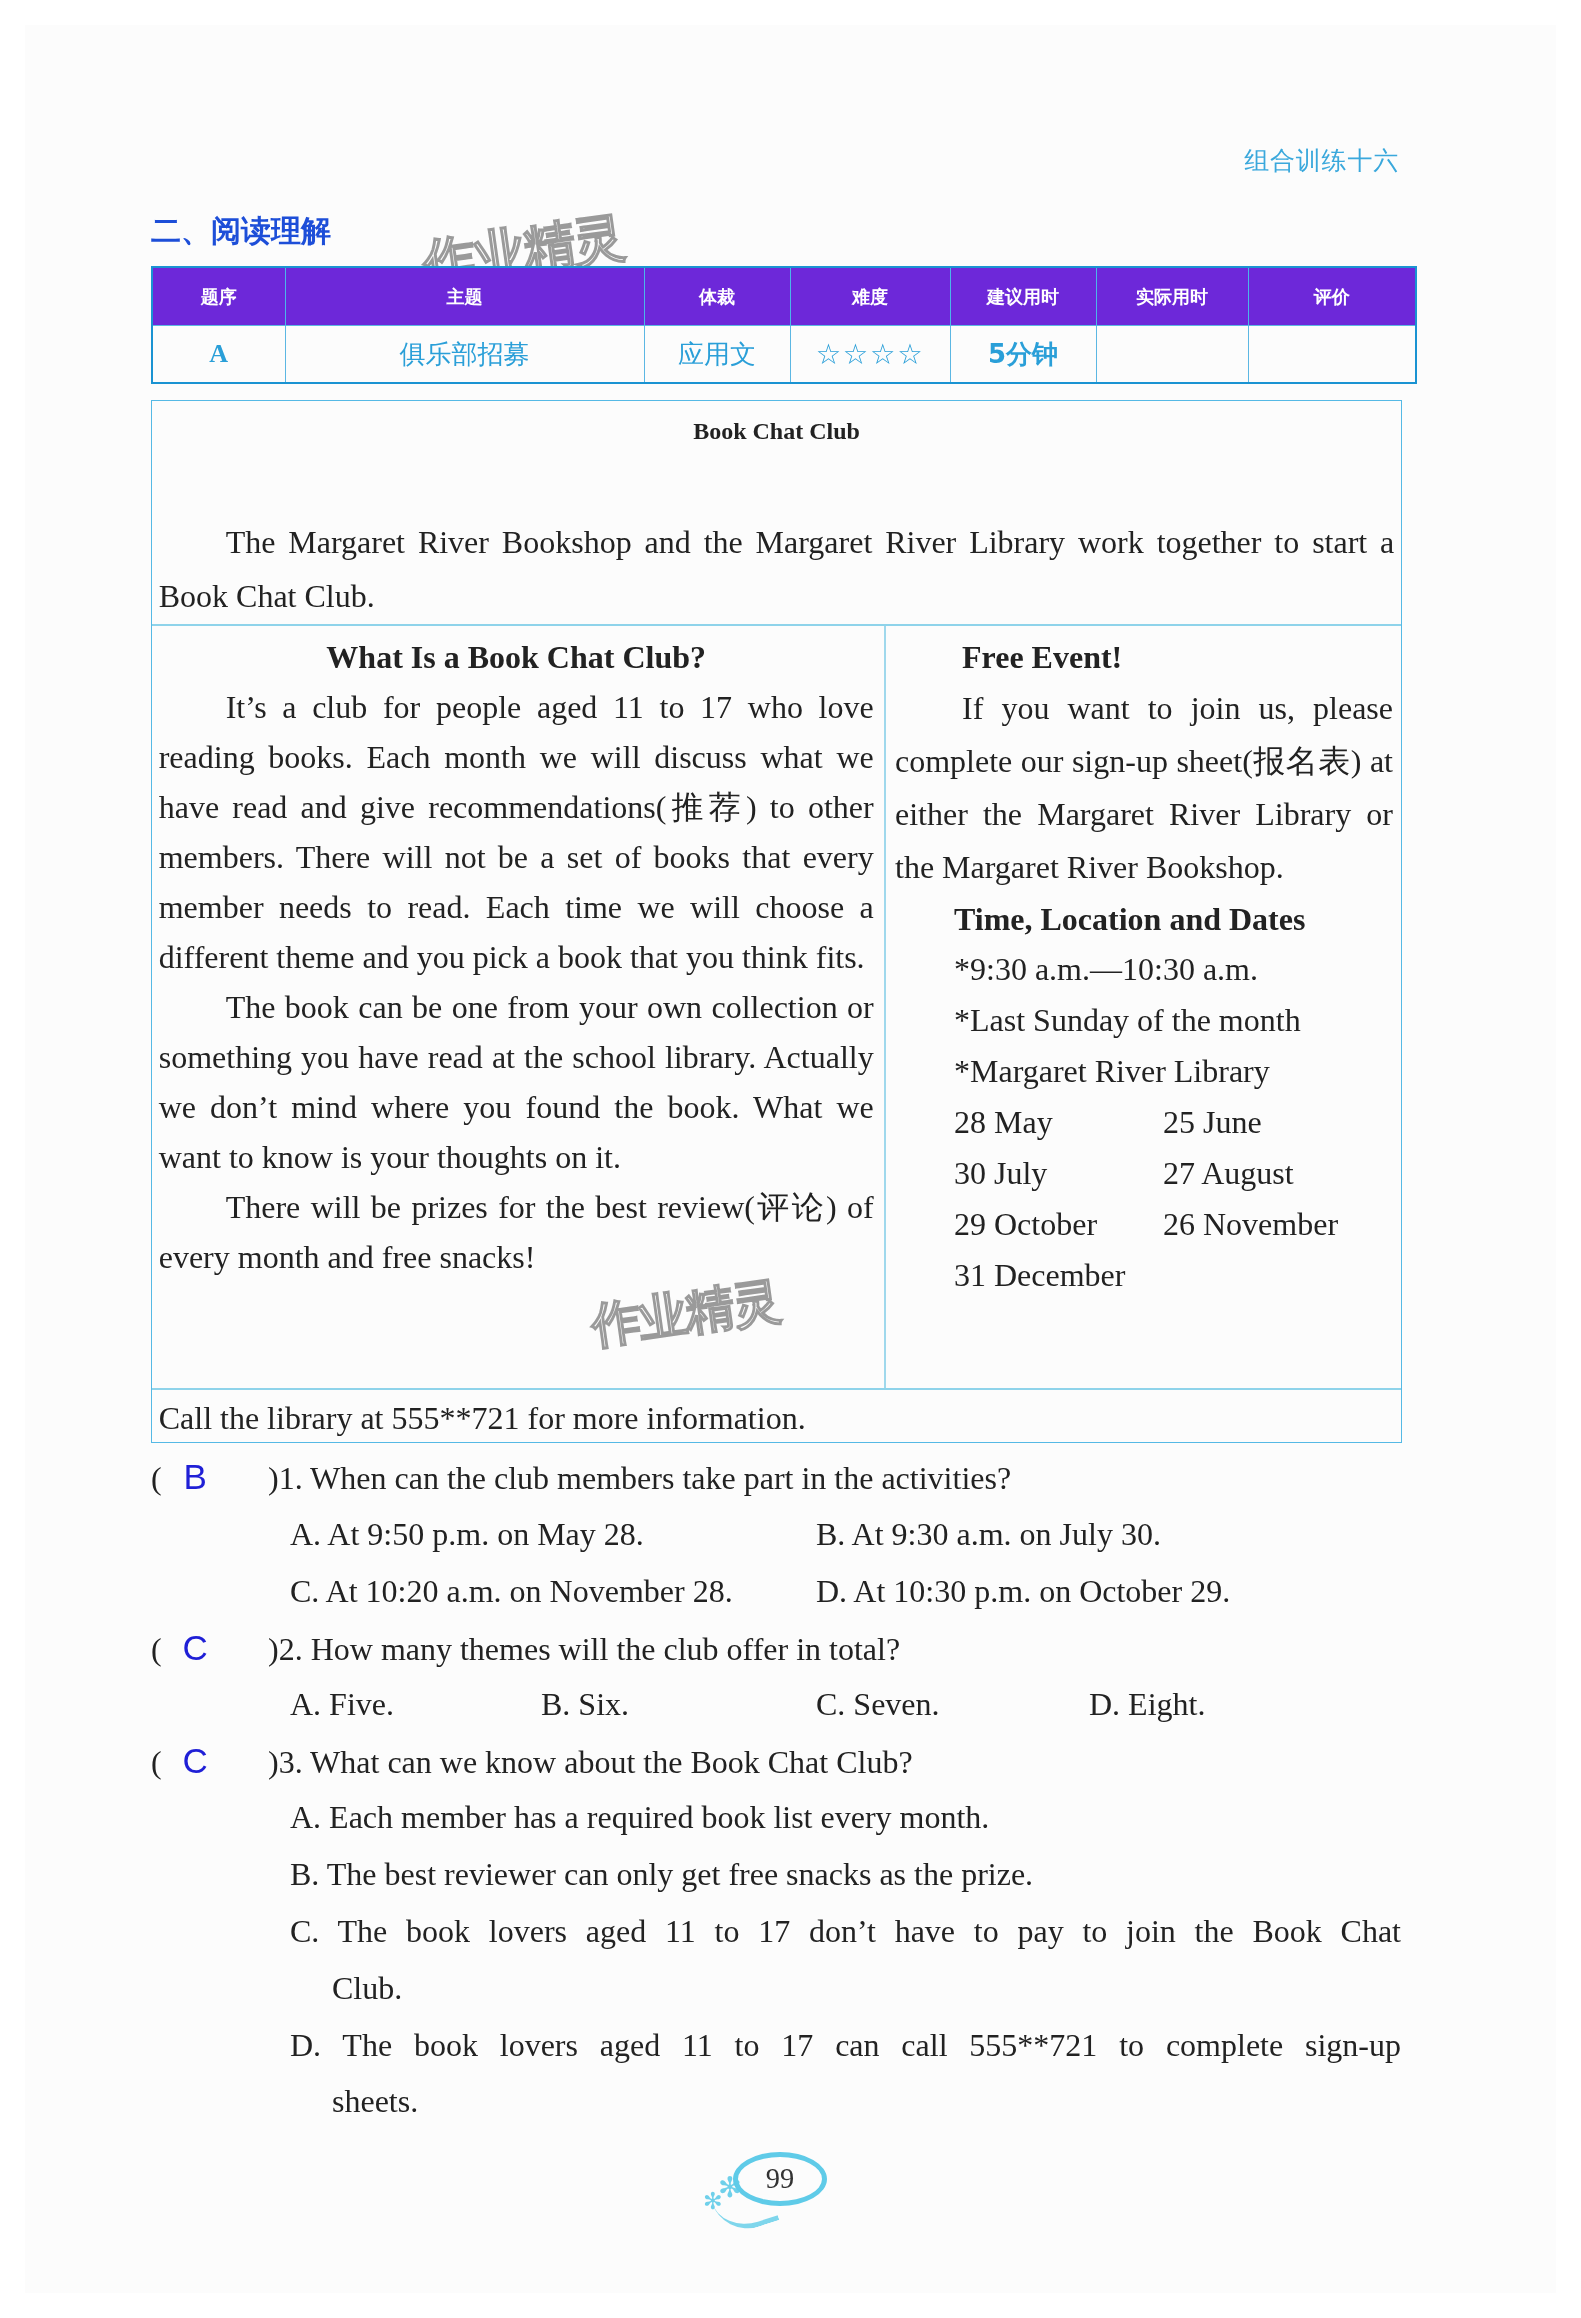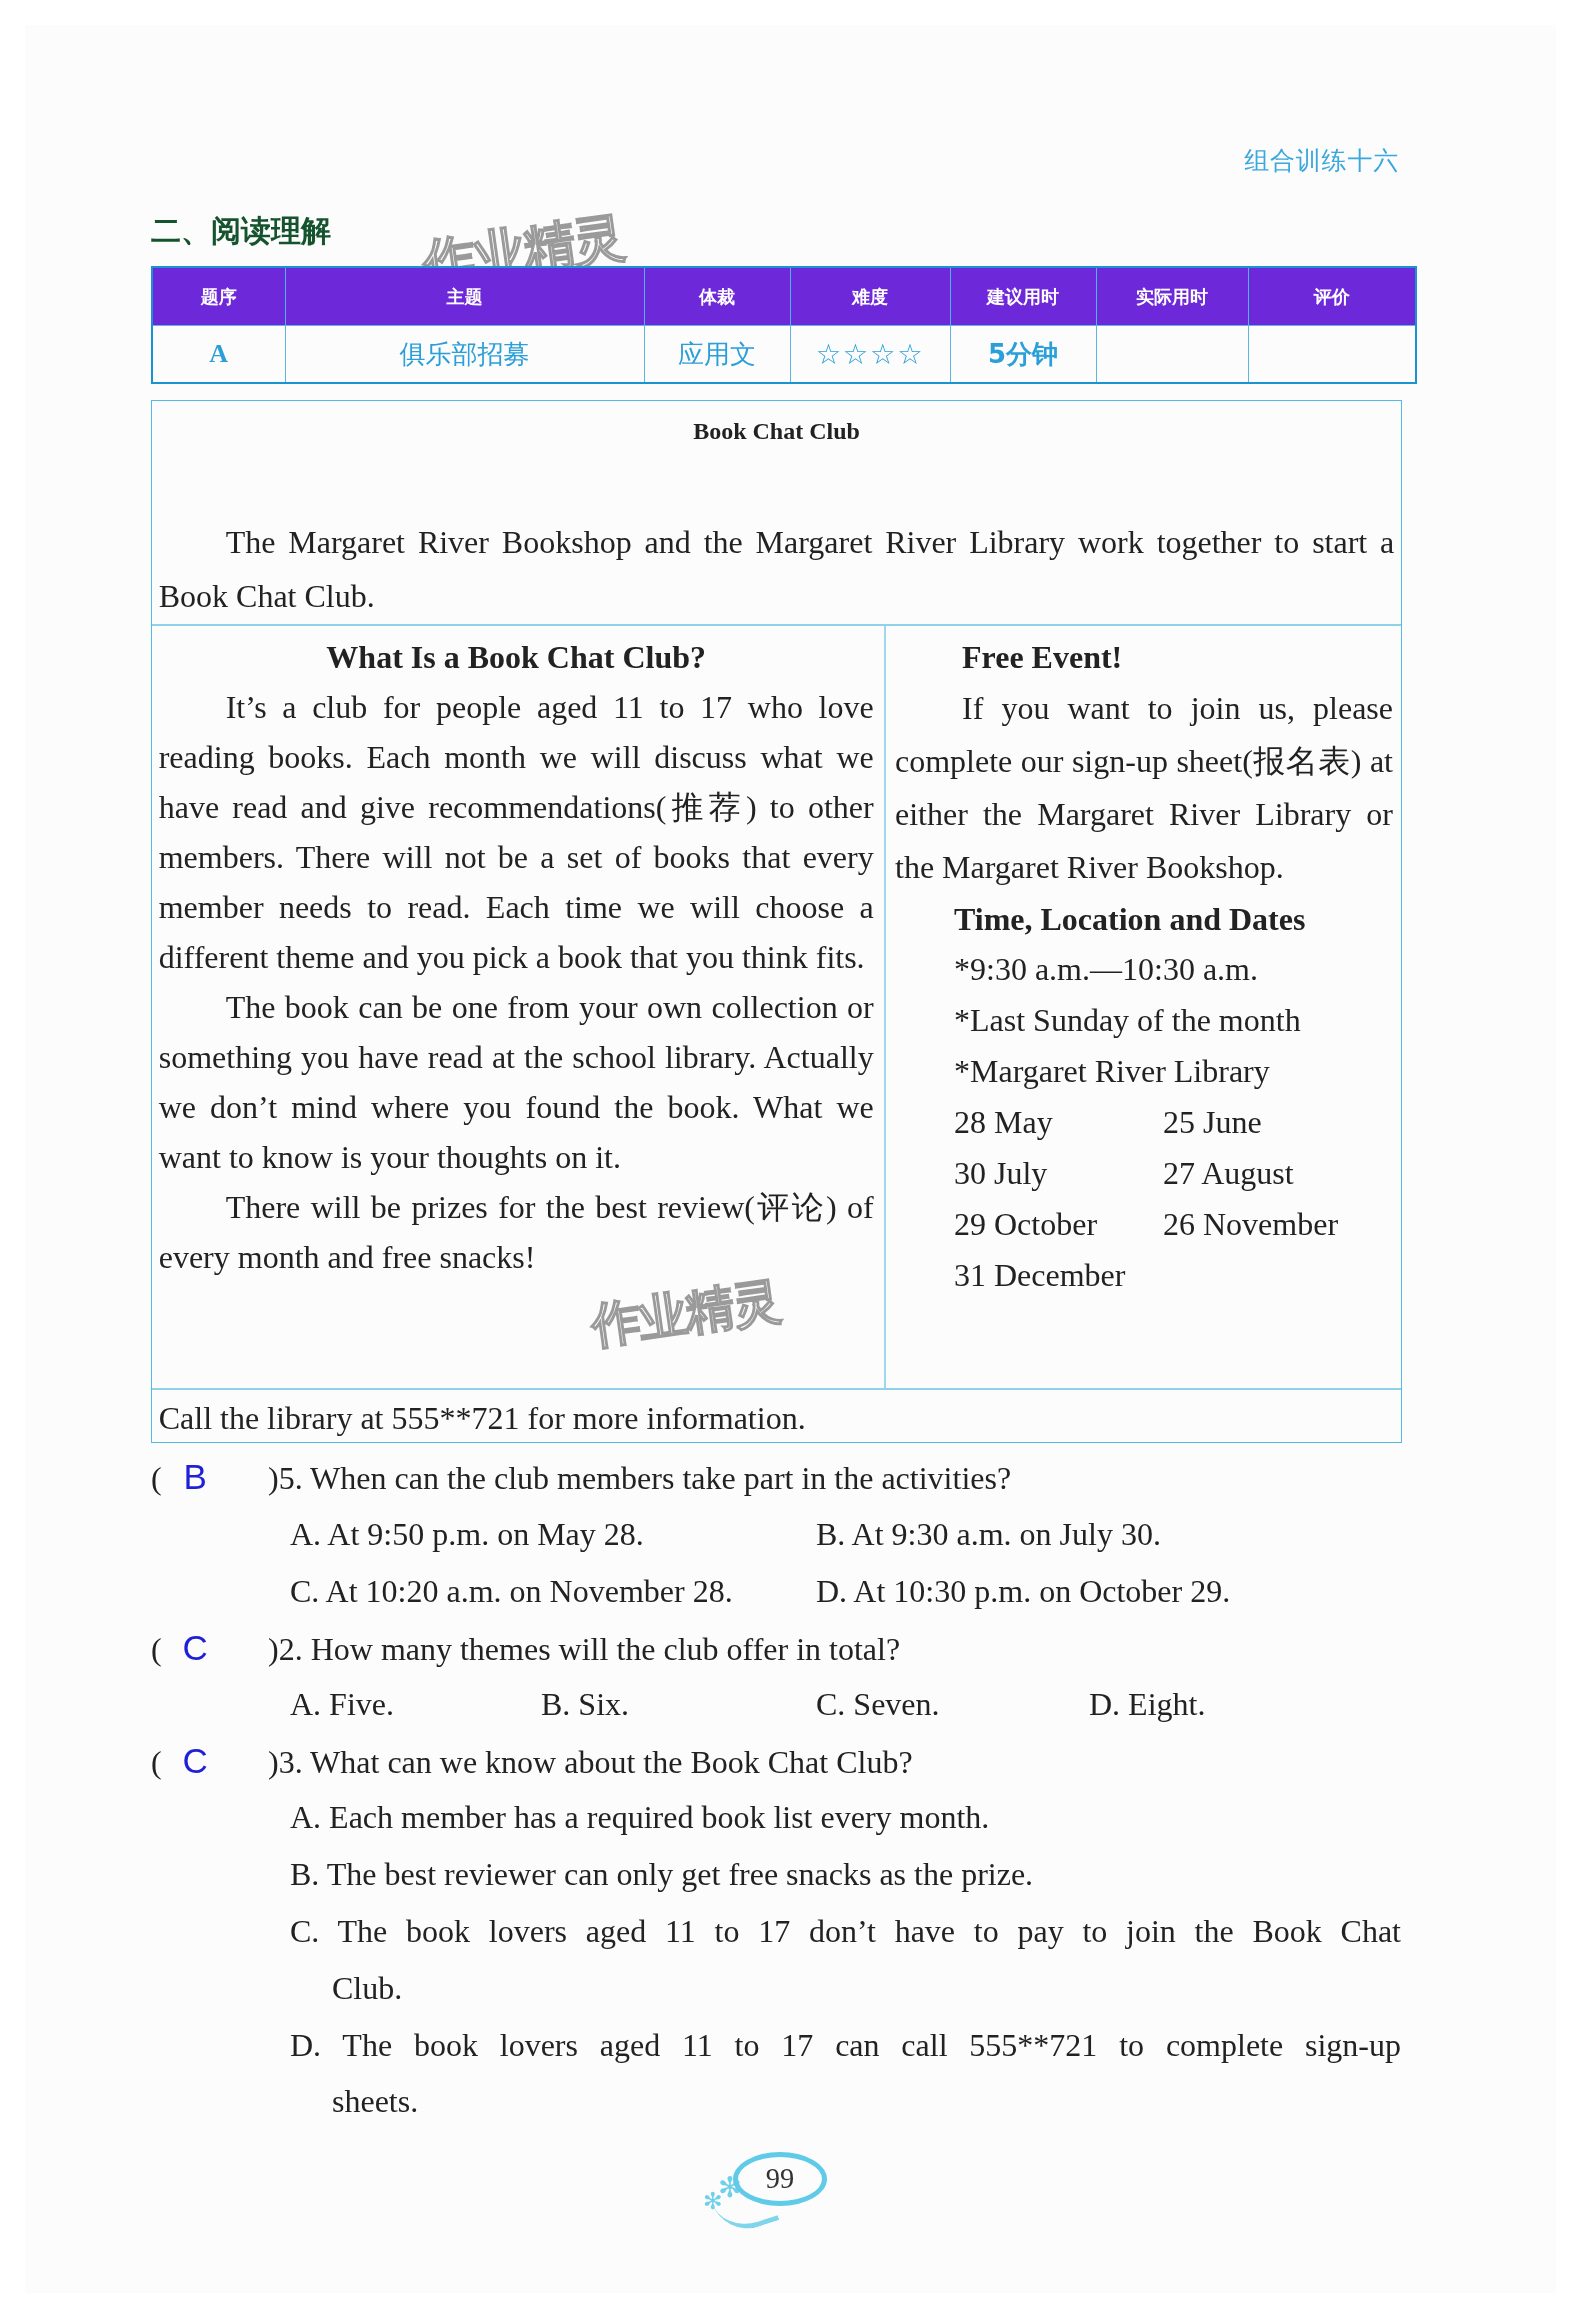--- a/index.html
+++ b/index.html
@@ -13,21 +13,21 @@
       position: absolute; left: 25px; top: 25px; width: 1531px; height: 2268px;
       background: #fcfcfc;
     }
     .abs { position: absolute; }
     .running-head {
       position: absolute; right: 182px; top: 144px;
       font-family: "DejaVu Sans", sans-serif; font-size: 25px; color: #3aa8dc; letter-spacing: 0.8px;
     }
     .section-title {
       position: absolute; left: 151px; top: 211px;
-      font-family: Liberation Serif, serif; font-weight: bold; font-size: 30px; color: #14532d;
+      font-family: Liberation Serif, serif; font-weight: bold; font-size: 30px; color: #1d4ed8;
     }
     .watermark {
       position: absolute; font-family: "DejaVu Sans", sans-serif; font-weight: bold;
       font-size: 52px; color: transparent; -webkit-text-stroke: 1.3px #9a9a9a;
       transform: rotate(-8deg); letter-spacing: -1.7px; pointer-events: none;
     }
     
     .info-table {
       position: absolute; left: 151px; top: 266px; width: 1263px; height: 112px;
       border-collapse: collapse; table-layout: fixed;
@@ -159,21 +159,21 @@
         <div class="ptext" style="line-height:51px;">26 November</div>
         <div class="ptext" style="line-height:51px;">31 December</div>
       </div>
     </div>
   </div>
 
   <div class="abs ptext" style="left:6.7px; top:990px;">Call the library at 555**721 for more information.</div>
 </div>
 
 <div class="q" style="left:151px; top:1448px; line-height:57px;">
-  <span class="paren"><span>(</span><span class="ans">B</span></span><span>)5. When can the club members take part in the activities?</span>
+  <span class="paren"><span>(</span><span class="ans">B</span></span><span>)1. When can the club members take part in the activities?</span>
 </div>
 <div class="opt" style="left:290px; top:1506px; line-height:57px;">A. At 9:50 p.m. on May 28.</div>
 <div class="opt" style="left:816px; top:1506px; line-height:57px;">B. At 9:30 a.m. on July 30.</div>
 <div class="opt" style="left:290px; top:1563px; line-height:57px;">C. At 10:20 a.m. on November 28.</div>
 <div class="opt" style="left:816px; top:1563px; line-height:57px;">D. At 10:30 p.m. on October 29.</div>
 
 <div class="q" style="left:151px; top:1619px; line-height:57px;">
   <span class="paren"><span>(</span><span class="ans">C</span></span><span>)2. How many themes will the club offer in total?</span>
 </div>
 <div class="opt" style="left:290px; top:1676px; line-height:57px;">A. Five.</div>

